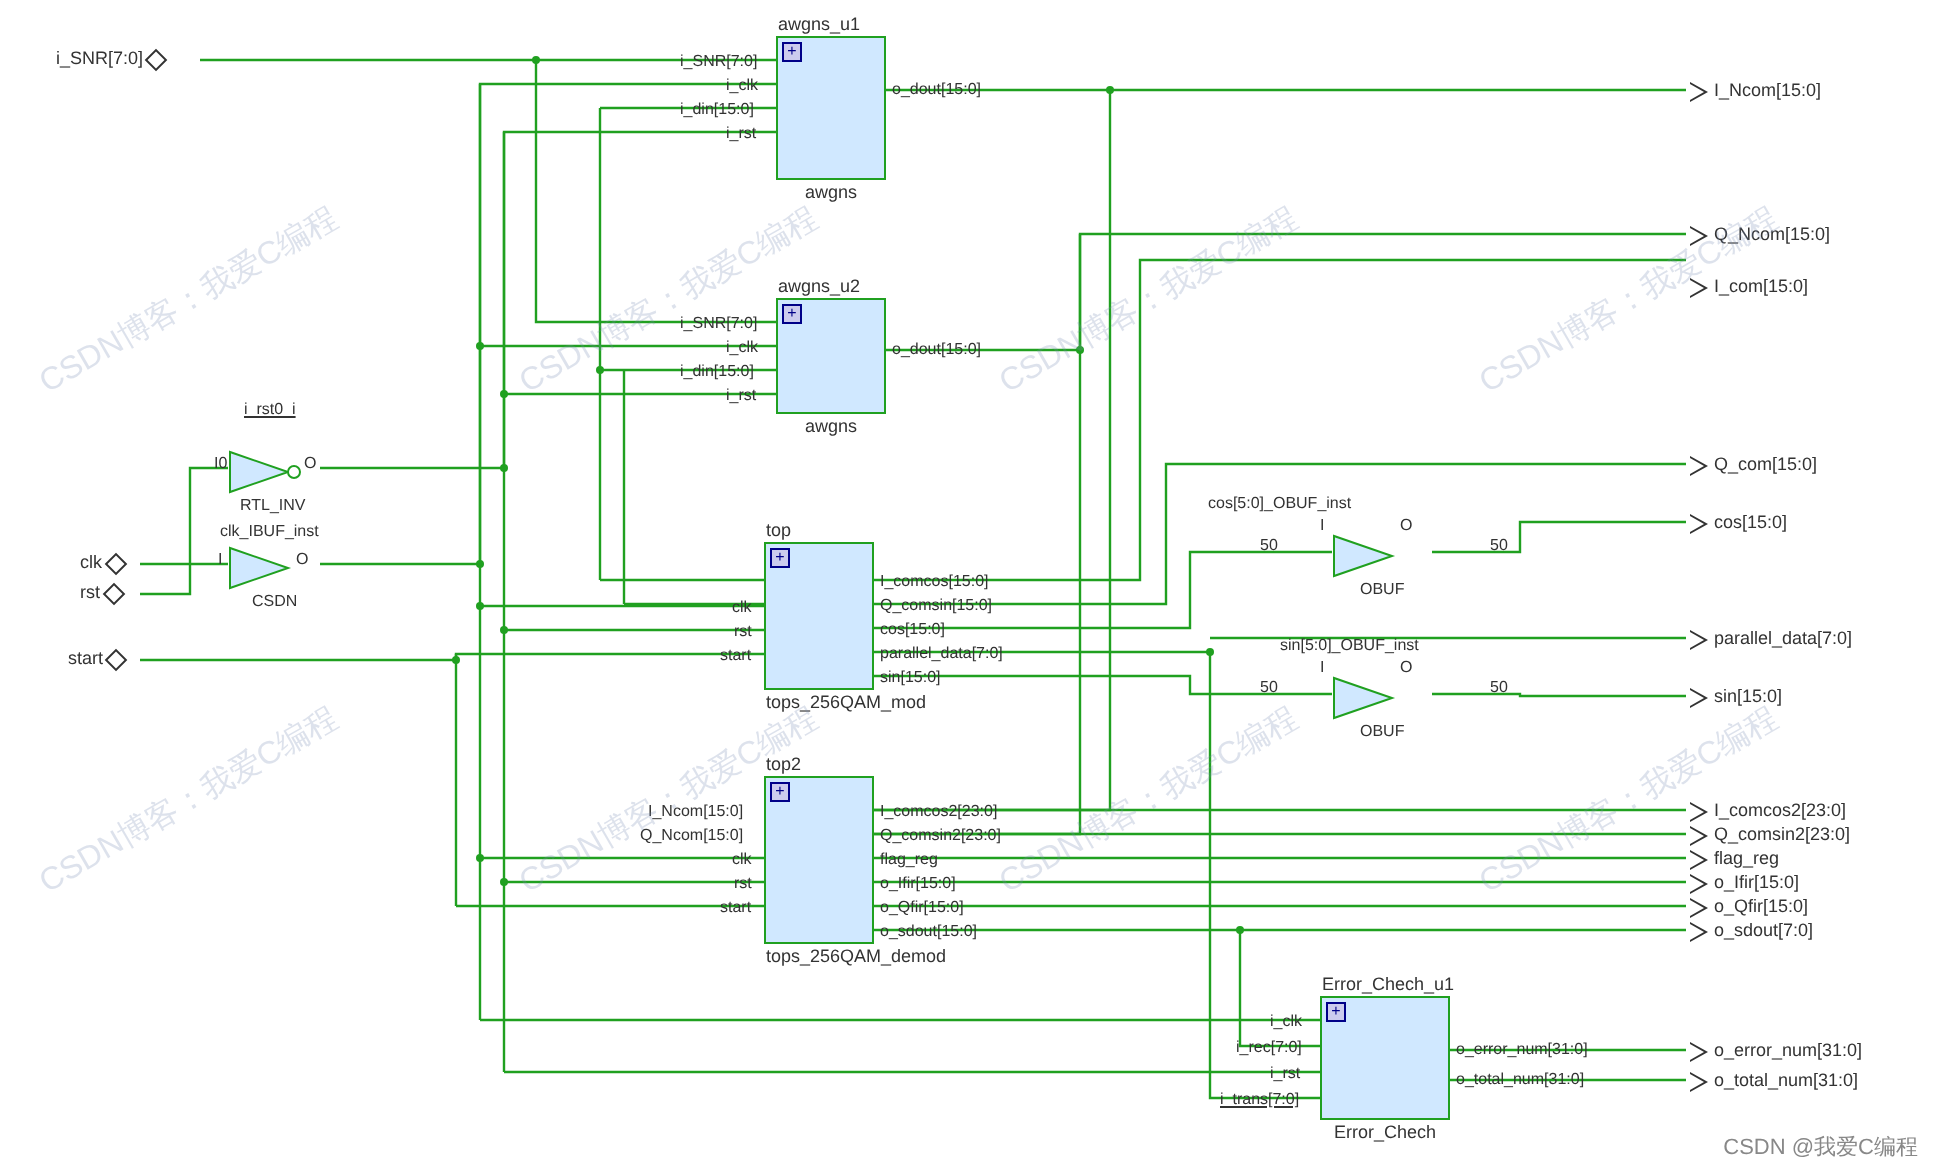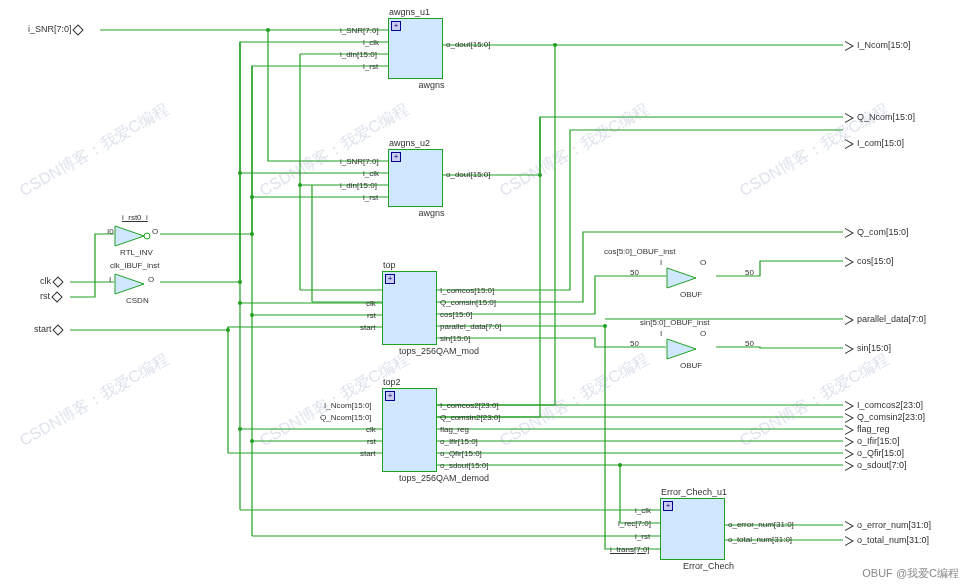--- a/index.html
+++ b/index.html
@@ -1,20 +1,20 @@
 <!DOCTYPE html>
 <html><head>
 <meta charset="utf-8">
 <style>
   * { box-sizing: border-box; margin: 0; padding: 0; }
   body { width: 971px; height: 587px; background: #fff; position: relative; font-family: Arial, sans-serif; font-size: 9px; overflow: hidden; }
   svg { position: absolute; top: 0; left: 0; }
   .block { position: absolute; border: 1px solid #20a020; background: #d0e8ff; }
   .block-hdr { position: absolute; top: -12px; left: 0; font-size: 9px; color: #333; }
-  .block-ftr { position: absolute; bottom: -12px; left: 0; font-size: 9px; color: #333; text-align: center; width: 100%; margin-left: 16px; }
+  .block-ftr { position: absolute; bottom: -12px; left: 0; font-size: 9px; color: #333; text-align: center; width: 100%; }
   .plus { position: absolute; top: 2px; left: 2px; width: 10px; height: 10px; border: 1px solid #008; background: #cce; color: #008; font-size: 8px; line-height: 8px; text-align: center; }
   .pin-l { position: absolute; left: 2px; font-size: 8px; color: #333; white-space: nowrap; }
   .pin-r { position: absolute; right: 2px; font-size: 8px; color: #333; white-space: nowrap; }
   .port-l { position: absolute; font-size: 9px; color: #333; white-space: nowrap; }
   .port-r { position: absolute; font-size: 9px; color: #333; white-space: nowrap; }
   .port-in { display: inline-block; width: 8px; height: 8px; border: 1px solid #333; transform: rotate(45deg); background: #fff; vertical-align: middle; margin-right: 3px; }
   .port-out { display: inline-block; width: 0; height: 0; border-top: 5px solid transparent; border-bottom: 5px solid transparent; border-left: 9px solid #333; vertical-align: middle; margin-right: 3px; position: relative; }
   .port-out::before { content: ''; position: absolute; left: -9px; top: -4px; border-top: 4px solid transparent; border-bottom: 4px solid transparent; border-left: 7px solid #fff; }
   .wm { position: absolute; color: rgba(120,140,180,0.25); font-size: 16px; transform: rotate(-30deg); pointer-events: none; font-family: sans-serif; }
   .small-lbl { position: absolute; font-size: 8px; color: #333; }
@@ -116,21 +116,21 @@
 <div class="port-r" style="top:343px; left:845px;"><span class="port-out"></span><span>sin[15:0]</span></div>
 <div class="port-r" style="top:400px; left:845px;"><span class="port-out"></span><span>I_comcos2[23:0]</span></div>
 <div class="port-r" style="top:412px; left:845px;"><span class="port-out"></span><span>Q_comsin2[23:0]</span></div>
 <div class="port-r" style="top:424px; left:845px;"><span class="port-out"></span><span>flag_reg</span></div>
 <div class="port-r" style="top:436px; left:845px;"><span class="port-out"></span><span>o_Ifir[15:0]</span></div>
 <div class="port-r" style="top:448px; left:845px;"><span class="port-out"></span><span>o_Qfir[15:0]</span></div>
 <div class="port-r" style="top:460px; left:845px;"><span class="port-out"></span><span>o_sdout[7:0]</span></div>
 <div class="port-r" style="top:520px; left:845px;"><span class="port-out"></span><span>o_error_num[31:0]</span></div>
 <div class="port-r" style="top:535px; left:845px;"><span class="port-out"></span><span>o_total_num[31:0]</span></div>
 
-<div class="block" style="top:18px; left:388px; width:55px; height:61px;">
+<div class="block" style="top:18px; left:388px; width:55px; height:72px;">
   <div class="block-hdr">awgns_u1</div>
   <div class="plus">+</div>
   <div class="block-ftr">awgns</div>
 </div>
 <div class="pin-l" style="top:26px; left:340px;">i_SNR[7:0]</div>
 <div class="pin-l" style="top:38px; left:363px;">i_clk</div>
 <div class="pin-l" style="top:50px; left:340px;">i_din[15:0]</div>
 <div class="pin-l" style="top:62px; left:363px;">i_rst</div>
 <div class="pin-r" style="top:40px; left:446px;">o_dout[15:0]</div>
 
@@ -144,21 +144,21 @@
 <div class="pin-l" style="top:181px; left:340px;">i_din[15:0]</div>
 <div class="pin-l" style="top:193px; left:363px;">i_rst</div>
 <div class="pin-r" style="top:170px; left:446px;">o_dout[15:0]</div>
 
 <div class="tri" style="top:225px; left:114px;">
   <svg width="50" height="22">
       <polygon points="1,1 1,21 30,11" fill="#d0e8ff" stroke="#20a020"></polygon>
       <circle cx="33" cy="11" r="3" fill="#fff" stroke="#20a020"></circle>
     </svg>
 </div>
-<div class="small-lbl" style="top:213px; left:122px;text-decoration:underline;">i_rst0_i</div>
+<div class="small-lbl" style="top:200px; left:122px;text-decoration:underline;">i_rst0_i</div>
 <div class="small-lbl" style="top:248px; left:120px;">RTL_INV</div>
 <div class="small-lbl" style="top:227px; left:107px;">I0</div>
 <div class="small-lbl" style="top:227px; left:152px;">O</div>
 
 <div class="tri" style="top:273px; left:114px;">
   <svg width="50" height="22">
       <polygon points="1,1 1,21 30,11" fill="#d0e8ff" stroke="#20a020"></polygon>
     </svg>
 </div>
 <div class="small-lbl" style="top:261px; left:110px;text-align:center;">clk_IBUF_inst</div>
@@ -234,13 +234,13 @@
 <div class="pin-r" style="top:535px; left:728px;">o_total_num[31:0]</div>
 
 <div class="wm" style="top:140px; left:10px;">CSDN博客：我爱C编程</div>
 <div class="wm" style="top:140px; left:250px;">CSDN博客：我爱C编程</div>
 <div class="wm" style="top:140px; left:490px;">CSDN博客：我爱C编程</div>
 <div class="wm" style="top:140px; left:730px;">CSDN博客：我爱C编程</div>
 <div class="wm" style="top:390px; left:10px;">CSDN博客：我爱C编程</div>
 <div class="wm" style="top:390px; left:250px;">CSDN博客：我爱C编程</div>
 <div class="wm" style="top:390px; left:490px;">CSDN博客：我爱C编程</div>
 <div class="wm" style="top:390px; left:730px;">CSDN博客：我爱C编程</div>
-<div style="position:absolute; bottom:6px; right:12px; font-size:11px; color:#888;">OBUF @我爱C编程</div>
+<div style="position:absolute; bottom:6px; right:12px; font-size:11px; color:#888;">CSDN @我爱C编程</div>
 
 </body></html>

